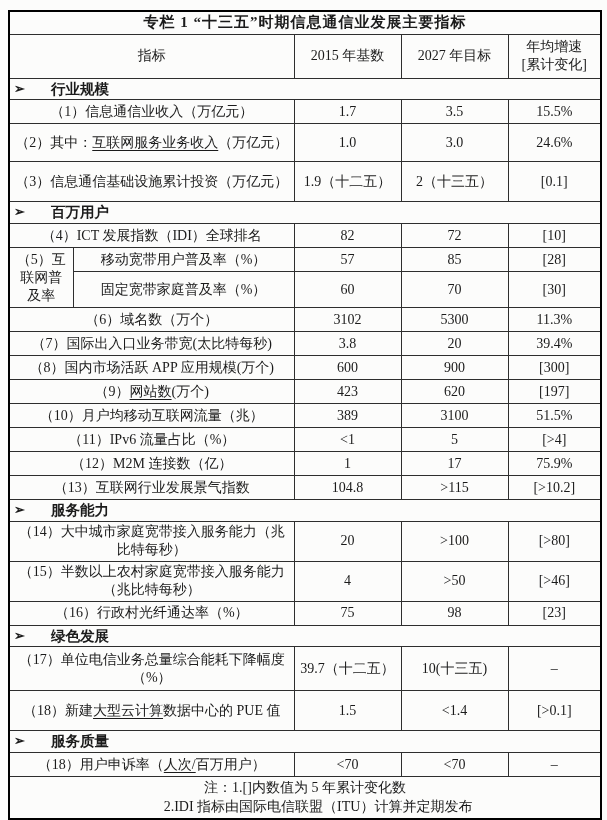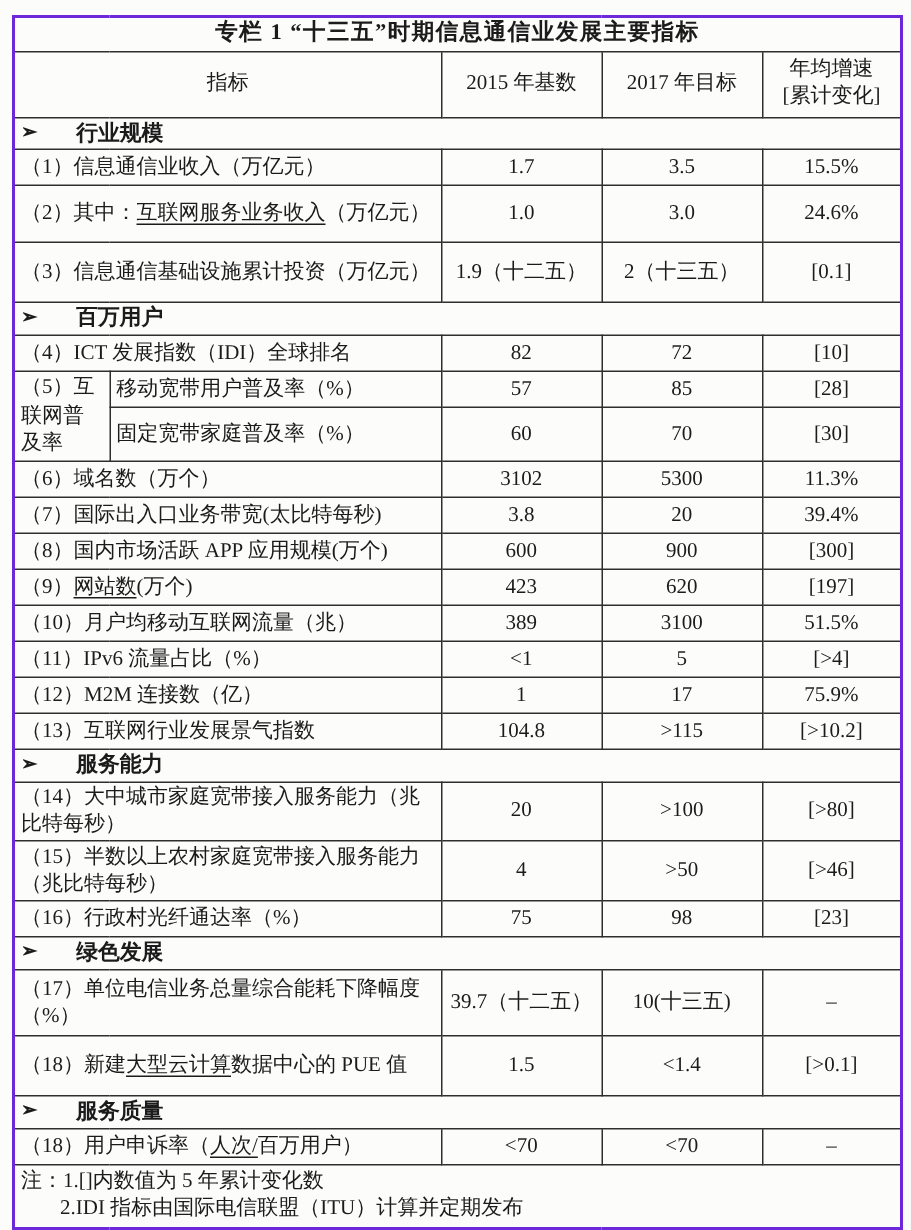--- a/index.html
+++ b/index.html
@@ -15,21 +15,21 @@
     background:#fcfcfb;
     box-sizing:border-box;
     position:relative;
   }
   table.doc{
     border-collapse:collapse;
     table-layout:fixed;
     width:592px;
     position:absolute;
     left:8px;top:10px;
-    border:2px solid #6d28d9;
+    border:2px solid #000000;
     font-size:14px;
     line-height:1.3;
   }
   table.doc td{
     border:1px solid #2e2e2e;
     padding:1px 4px;
     overflow:hidden;
     vertical-align:middle;
     box-sizing:border-box;
   }
@@ -45,21 +45,21 @@
     font-weight:bold;
     font-size:14.5px;
     padding-left:9px;
   }
   .marker{
     display:inline-block;
     margin-right:26px;
     font-size:13px;
     transform:translateY(-1px);
   }
-  .ind{ text-align:left; }
+  .ind{ text-align:center; }
   .val{ text-align:center; }
   .ul{ text-decoration:underline; text-underline-offset:3px; }
   .r5lab{ padding:1px 3px;margin-top:14px; }
   
   .h-title{height:23px;}
   .h-head{height:44px;}
   .h-sec{height:21px;}
   .h-1{height:24px;}
   .h-2{height:38px;}
   .h-2b{height:40px;}
@@ -83,21 +83,21 @@
   </colgroup>
 
   <tbody>
         <tr class="h-title">
     <td class="title-cell" colspan="5">专栏 1  “十三五”时期信息通信业发展主要指标</td>
   </tr>
 
   <tr class="h-head">
     <td class="hdr" colspan="2">指标</td>
     <td class="hdr">2015 年基数</td>
-    <td class="hdr">2017 年目标</td>
+    <td class="hdr">2027 年目标</td>
     <td class="hdr">
       <div>年均增速</div>
       <div>[累计变化]</div>
     </td>
   </tr>
 
   <tr class="h-sec">
     <td class="sec" colspan="5"><span class="marker">➢</span><span>行业规模</span></td>
   </tr>
 

